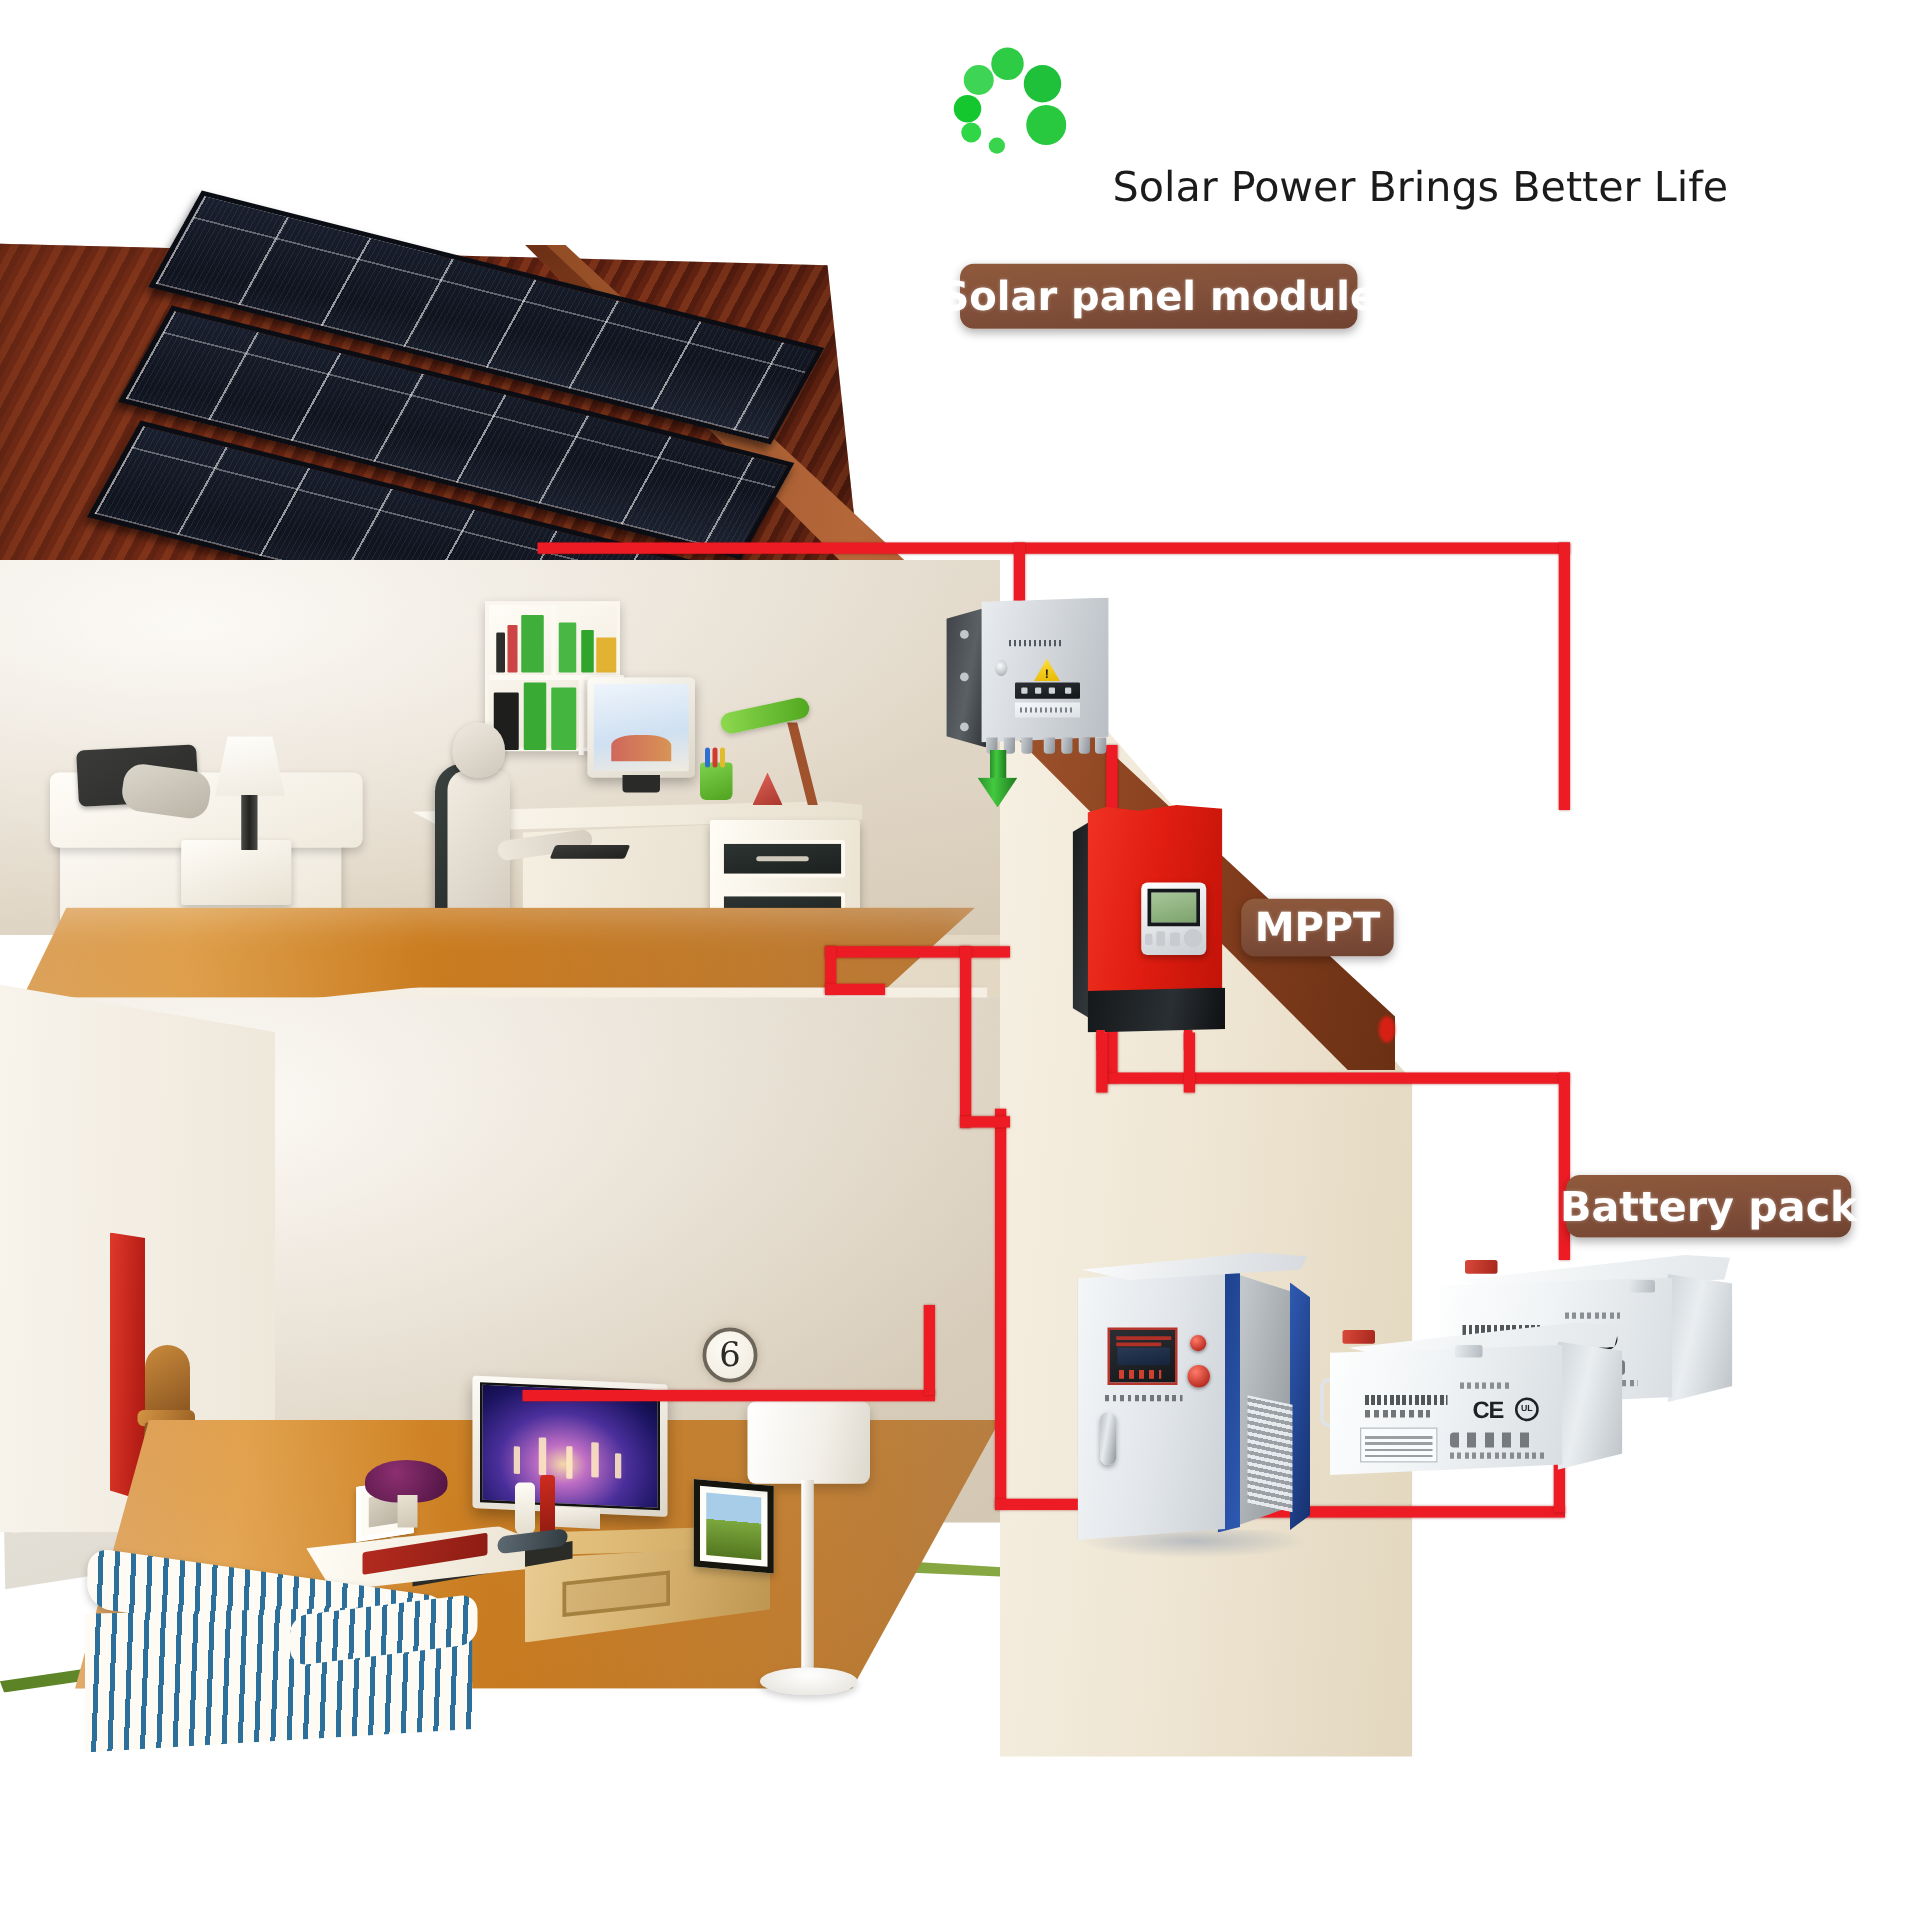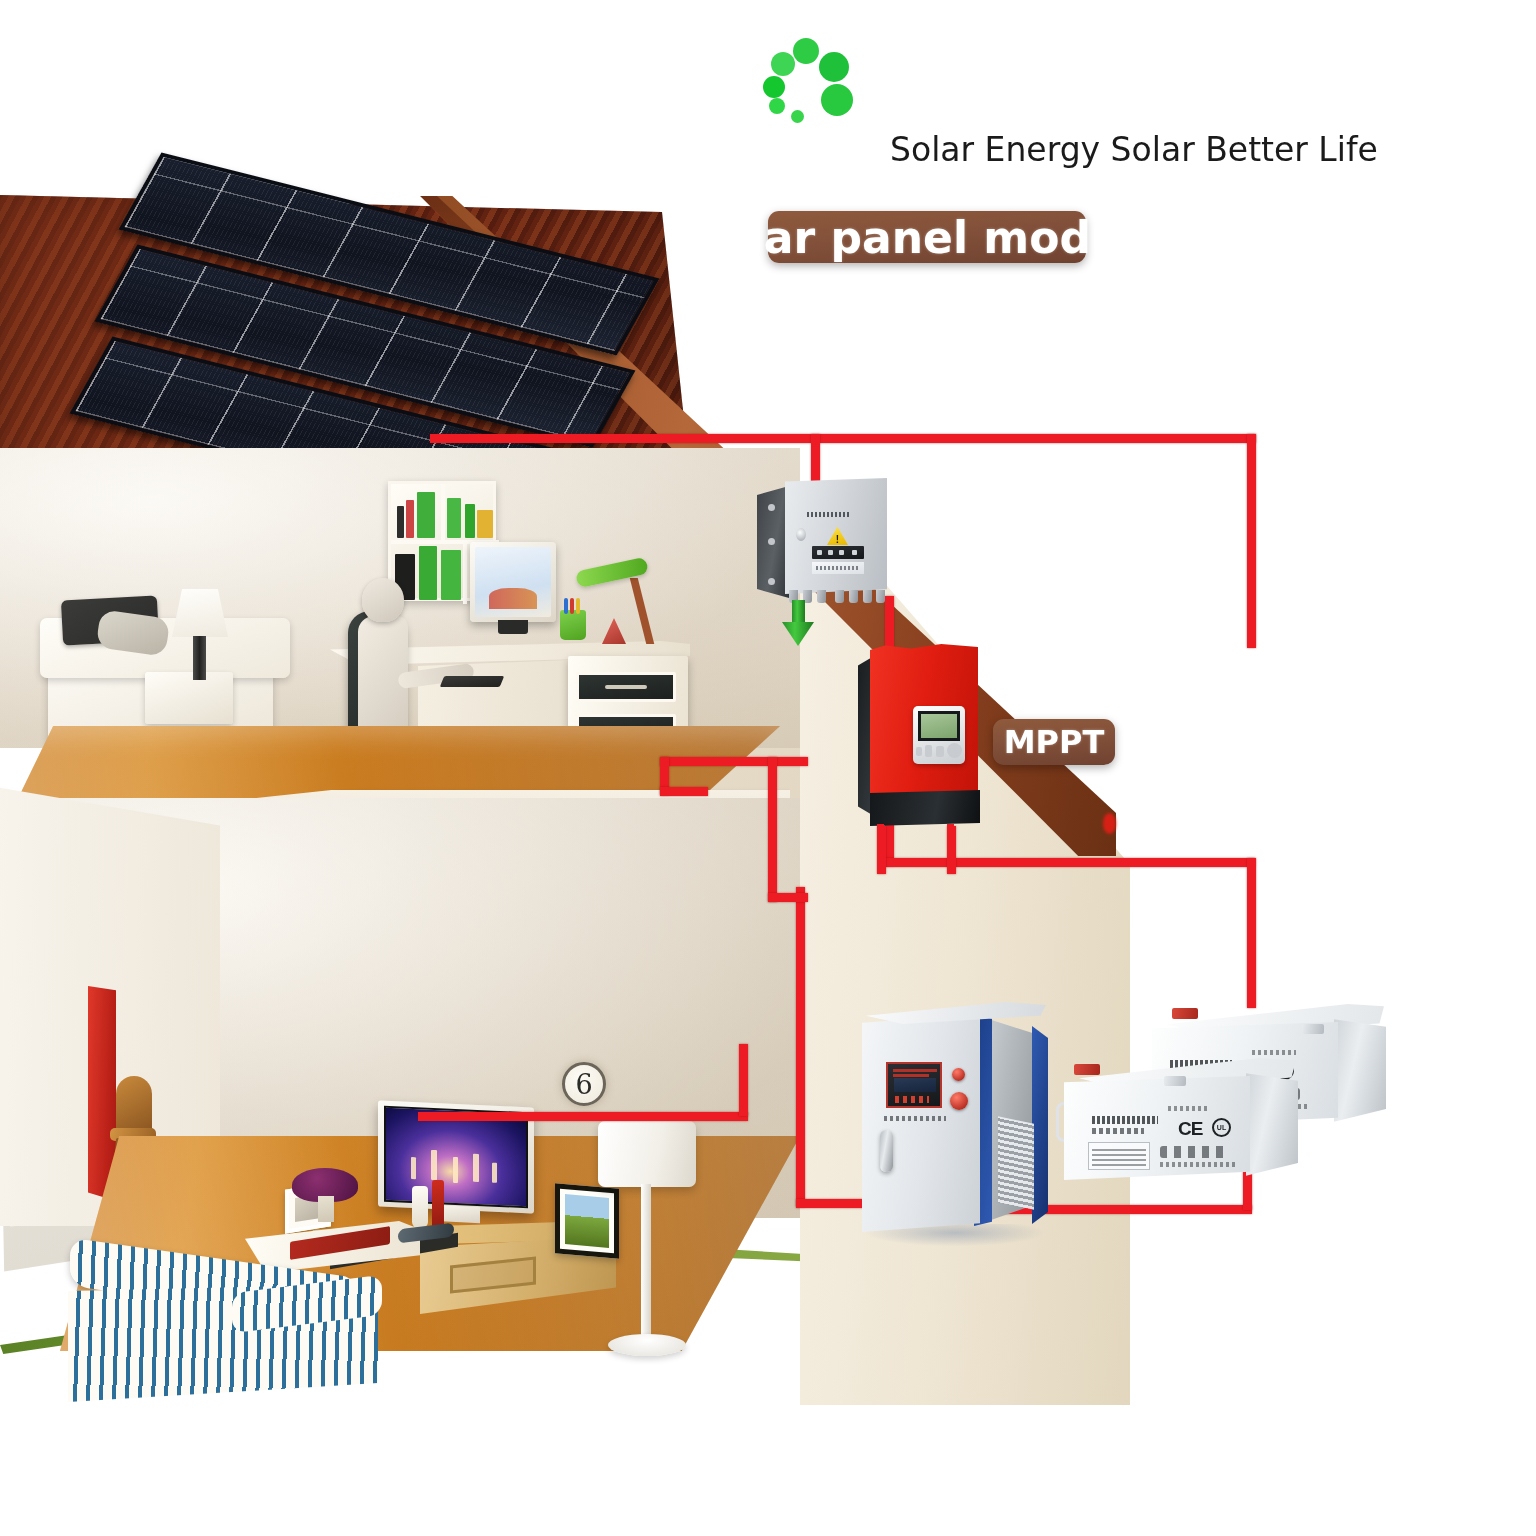--- a/index.html
+++ b/index.html
@@ -476,41 +476,41 @@
     background: linear-gradient(175deg,#8f5a3c 0%,#82503a 48%,#6f4230 100%);
     border-radius: 11px;
     color: #ffffff;
     font-weight: bold;
     font-family: "DejaVu Sans", sans-serif;
     display:flex; align-items:center; justify-content:center;
     box-shadow: 0 3px 8px rgba(0,0,0,.3);
     white-space: nowrap;
     text-shadow: 0 0 3px rgba(255,255,255,.35);
   }
-  #label-solar-panel { left: 768px; top: 211px; width: 318px; height: 52px; font-size: 44px; }
+  #label-solar-panel { left: 768px; top: 211px; width: 318px; height: 52px; font-size: 32px; }
   #label-mppt       { left: 993px; top: 719px; width: 122px; height: 46px; font-size: 32px; }
   #label-battery    { left: 1253px; top: 940px; width: 228px; height: 50px; font-size: 33px; }
   #label-inverter   { left: 893px; top: 1248px; width: 250px; height: 50px; font-size: 33px; }
 </style>
 </head>
 <body>
 
 <div id="stage">
 
   <div id="brand-header">
     <div id="logo-mark">
       <i style="left:30px; top:2px;  width:26px; height:26px; background:#2ecc44;"></i>
       <i style="left:56px; top:16px; width:30px; height:30px; background:#1fc13a;"></i>
       <i style="left:58px; top:48px; width:32px; height:32px; background:#28c93f;"></i>
       <i style="left:8px;  top:16px; width:24px; height:24px; background:#3fd554;"></i>
       <i style="left:0px;  top:40px; width:22px; height:22px; background:#14c72e;"></i>
       <i style="left:6px;  top:62px; width:16px; height:16px; background:#2fd747;"></i>
       <i style="left:28px; top:74px; width:13px; height:13px; background:#37d44c;"></i>
     </div>
-    <div id="brand-tagline">Solar Energy Solar Better Life</div>
+    <div id="brand-tagline">Solar Power Brings Better Life</div>
   </div>
 
   <div id="house">
 
     <div class="ground-plate"></div>
     <div class="grass-base"></div>
     <div class="floor-slab"></div>
 
     <div class="gable-wall"></div>
     <div class="gable-wall-right"></div>
@@ -769,14 +769,15 @@
     <div class="bat-spec" style="left:24px; top:84px; width:62px; height:28px;"></div>
     <div class="bat-smallrow" style="left:104px; top:48px; width:40px;"></div>
     <div class="bat-ce" style="left:114px; top:60px; font-size:19px;">CE</div>
     <div class="bat-ul" style="left:148px; top:60px; width:19px; height:19px; line-height:16px;">UL</div>
     <div class="bat-icons" style="left:96px; top:88px; width:66px;"></div>
     <div class="bat-smallrow" style="left:96px; top:104px; width:76px;"></div>
   </div>
 
   <div class="callout" id="label-solar-panel">Solar panel module</div>
   <div class="callout" id="label-mppt">MPPT</div>
+  <div class="callout" id="label-battery">Battery pack</div>
 
 </div>
 
 </body></html>

